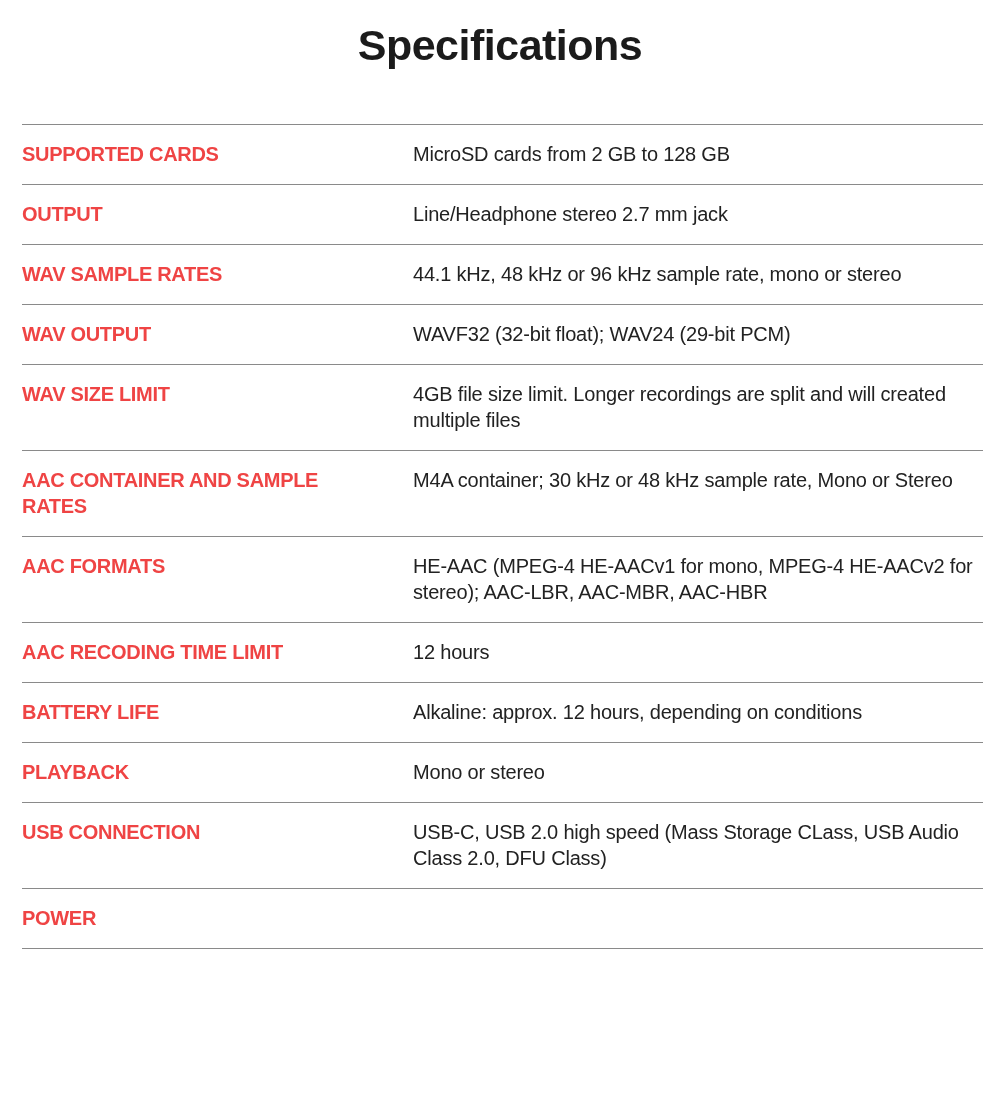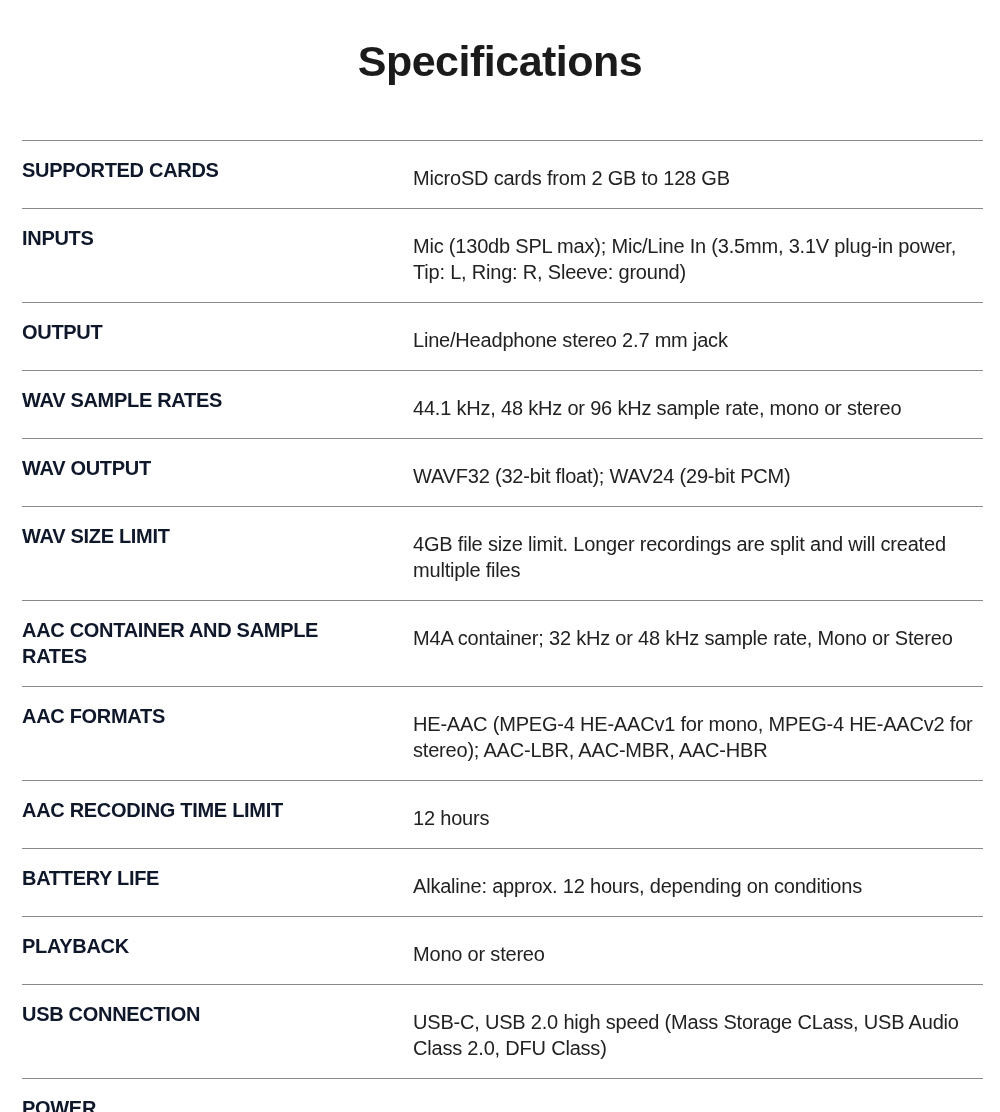--- a/index.html
+++ b/index.html
@@ -5,21 +5,21 @@
   * { margin: 0; padding: 0; box-sizing: border-box; }
   html, body {
     width: 1000px;
     background: #ffffff;
     font-family: "Liberation Sans", sans-serif;
     color: #1f1f1f;
   }
   body { height: 1112px; overflow: hidden; }
 
   .page-title {
-    padding-top: 36px;
+    padding-top: 20px;
     text-align: center;
     font-size: 43px;
     font-weight: 700;
     letter-spacing: -0.5px;
     color: #1b1b1b;
     line-height: 1.2;
   }
 
   .spec-table {
     margin: 52px 17px 0 22px; 
@@ -34,49 +34,44 @@
   }
 
   .spec-label {
     width: 391px;
     flex: 0 0 391px;
     padding-right: 80px;
     font-size: 20px;
     font-weight: 700;
     line-height: 26px;
     letter-spacing: -0.3px;
-    color: #0f172a;
+    color: #ef4444;
   }
 
   .spec-value {
     flex: 1 1 auto;
     font-size: 20px;
     font-weight: 400;
     line-height: 26px;
     letter-spacing: -0.2px;
     color: #222222;
-    margin-top: 8px;
   }
 </style>
 </head>
 <body>
 
 <h1 class="page-title">Specifications</h1>
 
 <div class="spec-table">
 
   <div class="spec-row">
     <div class="spec-label">SUPPORTED CARDS</div>
     <div class="spec-value">MicroSD cards from 2 GB to 128 GB</div>
   </div>
 
-  <div class="spec-row">
-    <div class="spec-label">INPUTS</div>
-    <div class="spec-value">Mic (130db SPL max); Mic/Line In (3.5mm, 3.1V plug-in power, Tip: L, Ring: R, Sleeve: ground)</div>
-  </div>
 
   <div class="spec-row">
     <div class="spec-label">OUTPUT</div>
     <div class="spec-value">Line/Headphone stereo 2.7 mm jack</div>
   </div>
 
   <div class="spec-row">
     <div class="spec-label">WAV SAMPLE RATES</div>
     <div class="spec-value">44.1 kHz, 48 kHz or 96 kHz sample rate, mono or stereo</div>
   </div>
@@ -86,21 +81,21 @@
     <div class="spec-value">WAVF32 (32-bit float); WAV24 (29-bit PCM)</div>
   </div>
 
   <div class="spec-row">
     <div class="spec-label">WAV SIZE LIMIT</div>
     <div class="spec-value">4GB file size limit. Longer recordings are split and will created multiple files</div>
   </div>
 
   <div class="spec-row">
     <div class="spec-label">AAC CONTAINER AND SAMPLE RATES</div>
-    <div class="spec-value">M4A container; 32 kHz or 48 kHz sample rate, Mono or Stereo</div>
+    <div class="spec-value">M4A container; 30 kHz or 48 kHz sample rate, Mono or Stereo</div>
   </div>
 
   <div class="spec-row">
     <div class="spec-label">AAC FORMATS</div>
     <div class="spec-value">HE-AAC (MPEG-4 HE-AACv1 for mono, MPEG-4 HE-AACv2 for stereo); AAC-LBR, AAC-MBR, AAC-HBR</div>
   </div>
 
   <div class="spec-row">
     <div class="spec-label">AAC RECODING TIME LIMIT</div>
     <div class="spec-value">12 hours</div>

